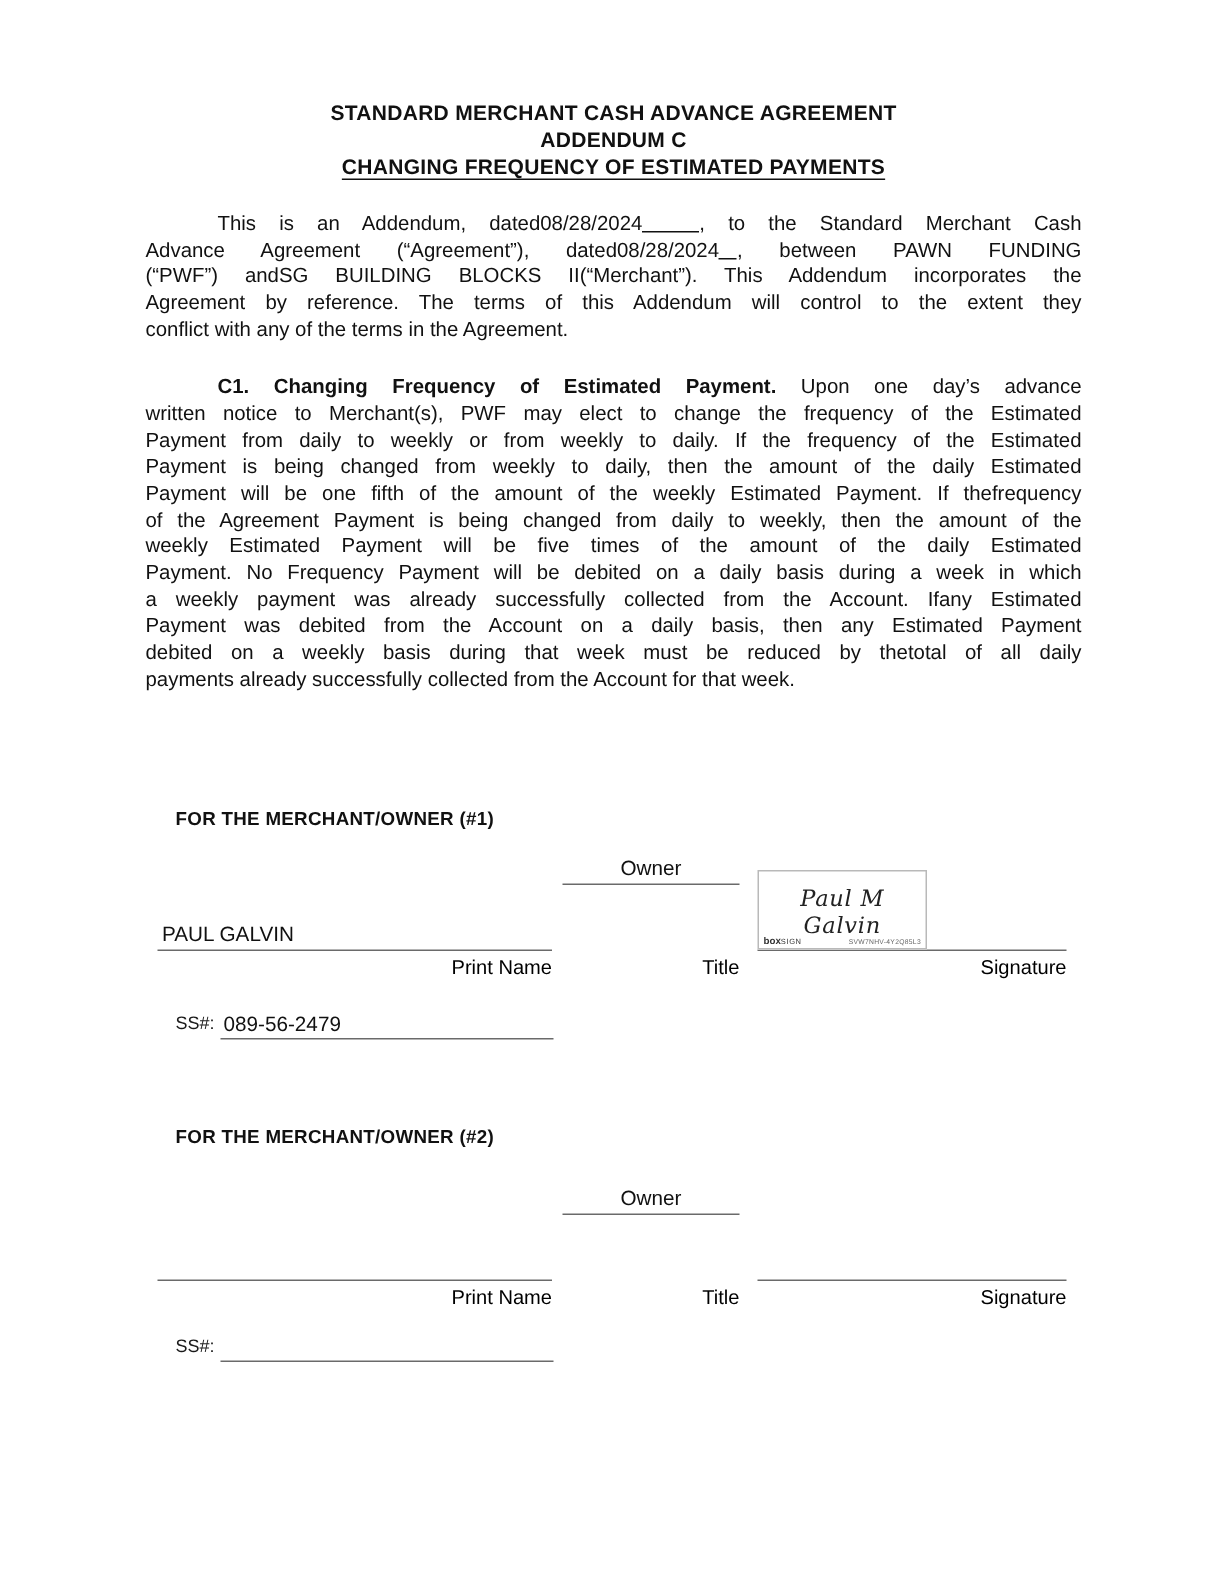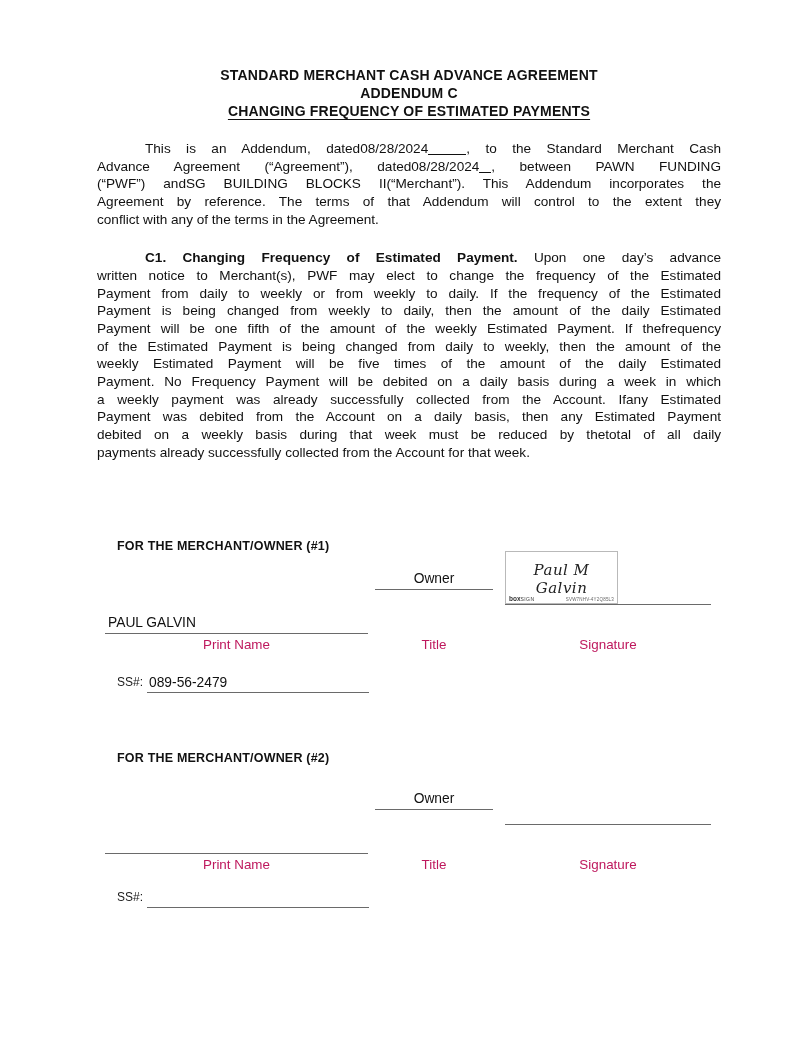--- a/index.html
+++ b/index.html
@@ -27,29 +27,29 @@
 
   
   .sig-block { margin-left:0; }
   .sb1 { margin-top:77px; }
   .sb2 { margin-top:57px; }
   .sig-heading { margin-left:20px; font-weight:bold; font-size:12.5px; line-height:16px; letter-spacing:.2px; }
   .sig-row { display:flex; align-items:flex-end; }
   .col { display:flex; flex-direction:column; }
   .col-print { width:263px; margin-left:8px; }
   .col-title { width:118px; margin-left:7px;gap:44px; }
-  .col-sig   { width:206px; margin-left:12px;gap:29px; }
+  .col-sig   { width:206px; margin-left:12px; }
   .val {
     height:32px; display:flex; align-items:flex-end;
     border-bottom:1.5px solid #6a6a6a; font-size:13.8px; overflow:visible;
   }
   .sb2 .val { height:40px; }
   .val.left  { padding-left:3px; padding-bottom:3px; }
   .val.center { justify-content:center; padding-bottom:3px; }
-  .label { text-align:center; font-size:13.4px; line-height:16px; margin-top:3px; color:#be185d; }
+  .label { text-align:right; font-size:13.4px; line-height:16px; margin-top:3px; color:#000000; }
 
   
   .sigval { padding:0; }
   .sigbox {
     position:relative; width:113px; height:53px; background:#fff;
     border:1px solid #b9b9b9; box-sizing:border-box;
   }
   .script {
     margin-top:9px; text-align:center;
     font-family:"DejaVu Serif","Liberation Serif",serif;
@@ -82,31 +82,31 @@
   <div class="title">
     <div>STANDARD MERCHANT CASH ADVANCE AGREEMENT</div>
     <div>ADDENDUM C</div>
     <div class="tu">CHANGING FREQUENCY OF ESTIMATED PAYMENTS</div>
   </div>
 
   <div class="para p1">
       <div class="tline ind"><span>This is an Addendum, dated</span><span class="u">08/28/2024</span><span class="blank" style="width: 38px;"></span><span>, to the Standard Merchant Cash</span></div>
       <div class="tline"><span>Advance Agreement (“Agreement”), dated</span><span class="u">08/28/2024</span><span class="blank" style="width: 12px;"></span><span>, between PAWN FUNDING</span></div>
       <div class="tline"><span>(“PWF”) and</span><span class="u">SG BUILDING BLOCKS II</span><span>(“Merchant”). This Addendum incorporates the</span></div>
-      <div class="tline"><span>Agreement by reference. The terms of that Addendum will control to the extent they</span></div>
+      <div class="tline"><span>Agreement by reference. The terms of this Addendum will control to the extent they</span></div>
       <div class="tline last"><span>conflict with any of the terms in the Agreement.</span></div>
     </div>
 
   <div class="para p2">
       <div class="tline ind"><span class="u b">C1. Changing Frequency of Estimated Payment.</span><span> Upon one day’s advance</span></div>
       <div class="tline"><span>written notice to Merchant(s), PWF may elect to change the frequency of the Estimated</span></div>
       <div class="tline"><span>Payment from daily to weekly or from weekly to daily. If the frequency of the Estimated</span></div>
       <div class="tline"><span>Payment is being changed from weekly to daily, then the amount of the daily Estimated</span></div>
       <div class="tline"><span>Payment will be one fifth of the amount of the weekly Estimated Payment. If thefrequency</span></div>
-      <div class="tline"><span>of the Estimated Payment is being changed from daily to weekly, then the amount of the</span></div>
+      <div class="tline"><span>of the Agreement Payment is being changed from daily to weekly, then the amount of the</span></div>
       <div class="tline"><span>weekly Estimated Payment will be five times of the amount of the daily Estimated</span></div>
       <div class="tline"><span>Payment. No Frequency Payment will be debited on a daily basis during a week in which</span></div>
       <div class="tline"><span>a weekly payment was already successfully collected from the Account. Ifany Estimated</span></div>
       <div class="tline"><span>Payment was debited from the Account on a daily basis, then any Estimated Payment</span></div>
       <div class="tline"><span>debited on a weekly basis during that week must be reduced by thetotal of all daily</span></div>
       <div class="tline last"><span>payments already successfully collected from the Account for that week.</span></div>
     </div>
 
   <section class="sig-block sb1">
     <div class="sig-heading">FOR THE MERCHANT/OWNER (#1)</div>

